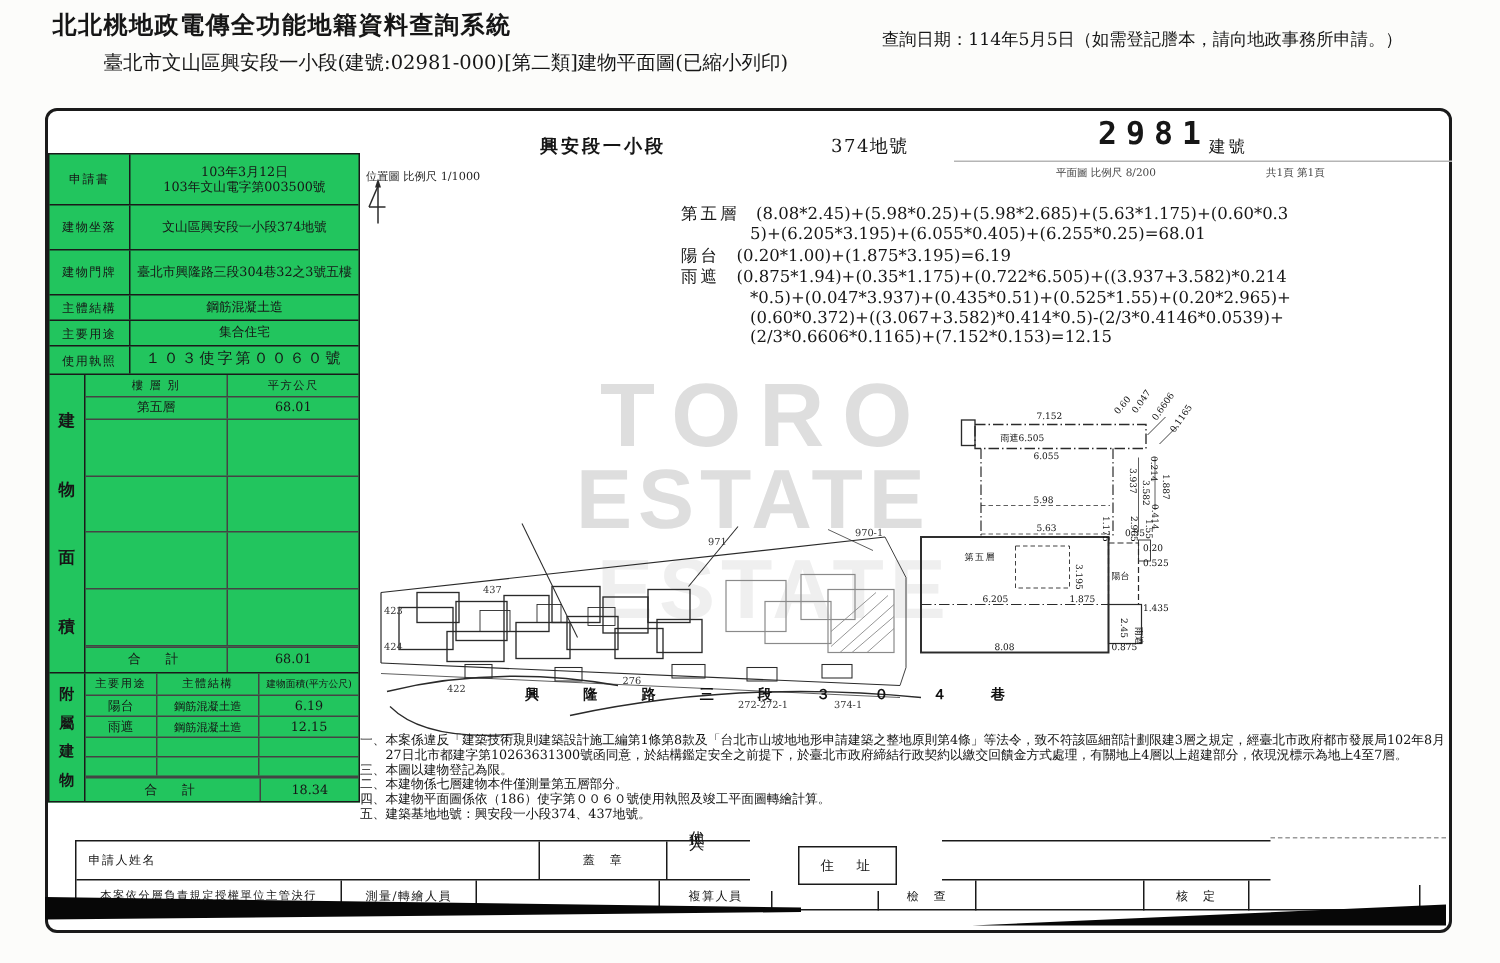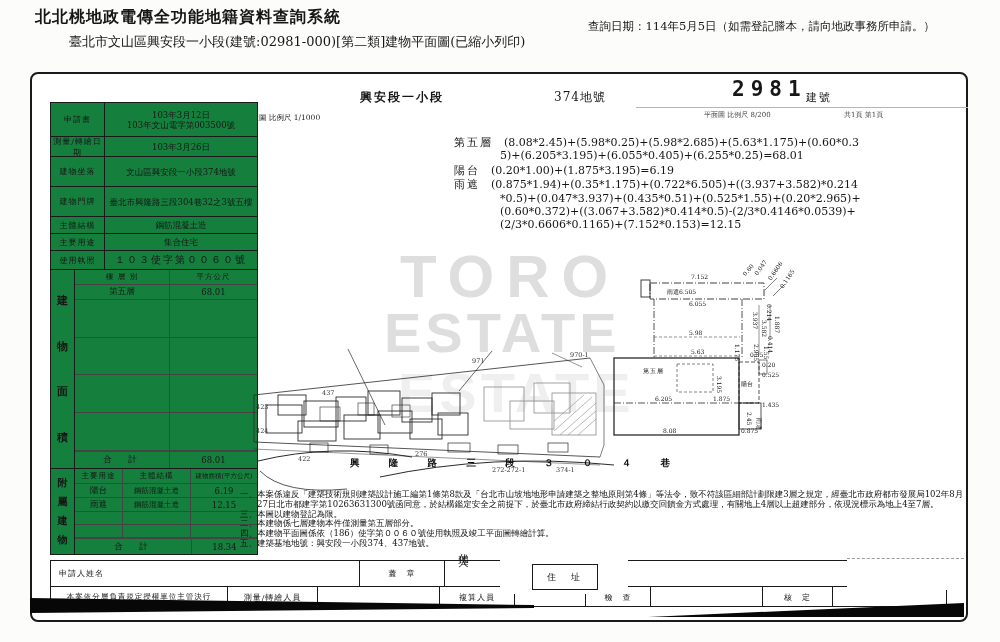--- a/index.html
+++ b/index.html
@@ -20,21 +20,21 @@
   .top-rule{left:604px;top:33px;width:332px;border-top:1px solid #b5b5b5;height:0;}
   .plan-scale{left:672px;top:36px;font-size:7px;color:#444;}
   .page-info{left:812px;top:36px;font-size:7px;color:#444;}
   .loc-scale{left:212px;top:39px;font-size:7.5px;color:#222;}
   
   .wm{font-family:"Liberation Sans","DejaVu Sans",sans-serif;font-weight:bold;color:#dedede;white-space:nowrap;}
   .wm1{left:368px;top:168px;font-size:60px;letter-spacing:12px;}
   .wm2{left:352px;top:226px;font-size:56px;letter-spacing:4px;}
   .wm3{left:366px;top:286px;font-size:56px;letter-spacing:4px;color:#efefef;}
   
-  .itable{left:18px;top:28px;width:206px;border:1.5px solid #1a1a1a;background:#15803d;}
+  .itable{left:0;top:28px;width:206px;border:1.5px solid #1a1a1a;background:#22c55e;}
   .irow{display:flex;border-bottom:1px solid #1a1a1a;box-sizing:border-box;}
   .ilabel{width:54px;border-right:1px solid #1a1a1a;display:flex;align-items:center;justify-content:center;
           text-align:center;font-size:8px;letter-spacing:1px;padding:0 1px;box-sizing:border-box;}
   .ival{flex:1;display:flex;flex-direction:column;align-items:center;justify-content:center;
         font-size:8.5px;line-height:10px;text-align:center;}
   .sect{display:flex;border-bottom:1px solid #1a1a1a;box-sizing:border-box;}
   .side{width:24px;border-right:1px solid #1a1a1a;display:flex;flex-direction:column;align-items:center;
         justify-content:space-around;font-size:11px;font-weight:bold;padding:8px 0;box-sizing:border-box;}
   .sect-main{flex:1;display:flex;flex-direction:column;}
   .trow{display:flex;border-bottom:1px solid #444;box-sizing:border-box;}
@@ -103,24 +103,20 @@
       <polygon points="8,0 6,6 10,6" fill="#2a2a2a"></polygon>
     </svg>
 
     <div class="abs itable">
       <div class="irow" style="height:34px">
         <div class="ilabel">申請書</div>
         <div class="ival">
           <div>103年3月12日</div>
           <div>103年文山電字第003500號</div>
         </div>
-      </div>
-      <div class="irow" style="height:20px">
-        <div class="ilabel">測量/轉繪日期</div>
-        <div class="ival">103年3月26日</div>
       </div>
       <div class="irow" style="height:30px">
         <div class="ilabel">建物坐落</div>
         <div class="ival">文山區興安段一小段374地號</div>
       </div>
       <div class="irow" style="height:30px">
         <div class="ilabel">建物門牌</div>
         <div class="ival">臺北市興隆路三段304巷32之3號五樓</div>
       </div>
       <div class="irow" style="height:17px">

